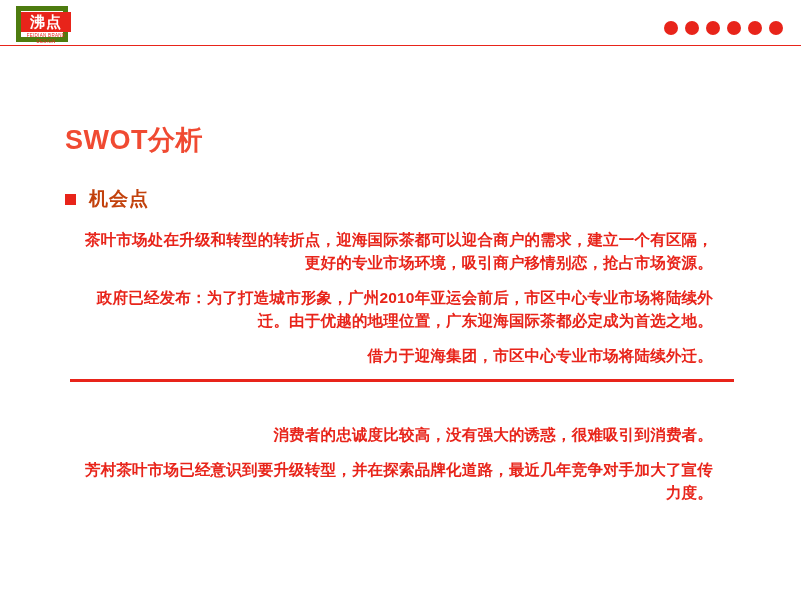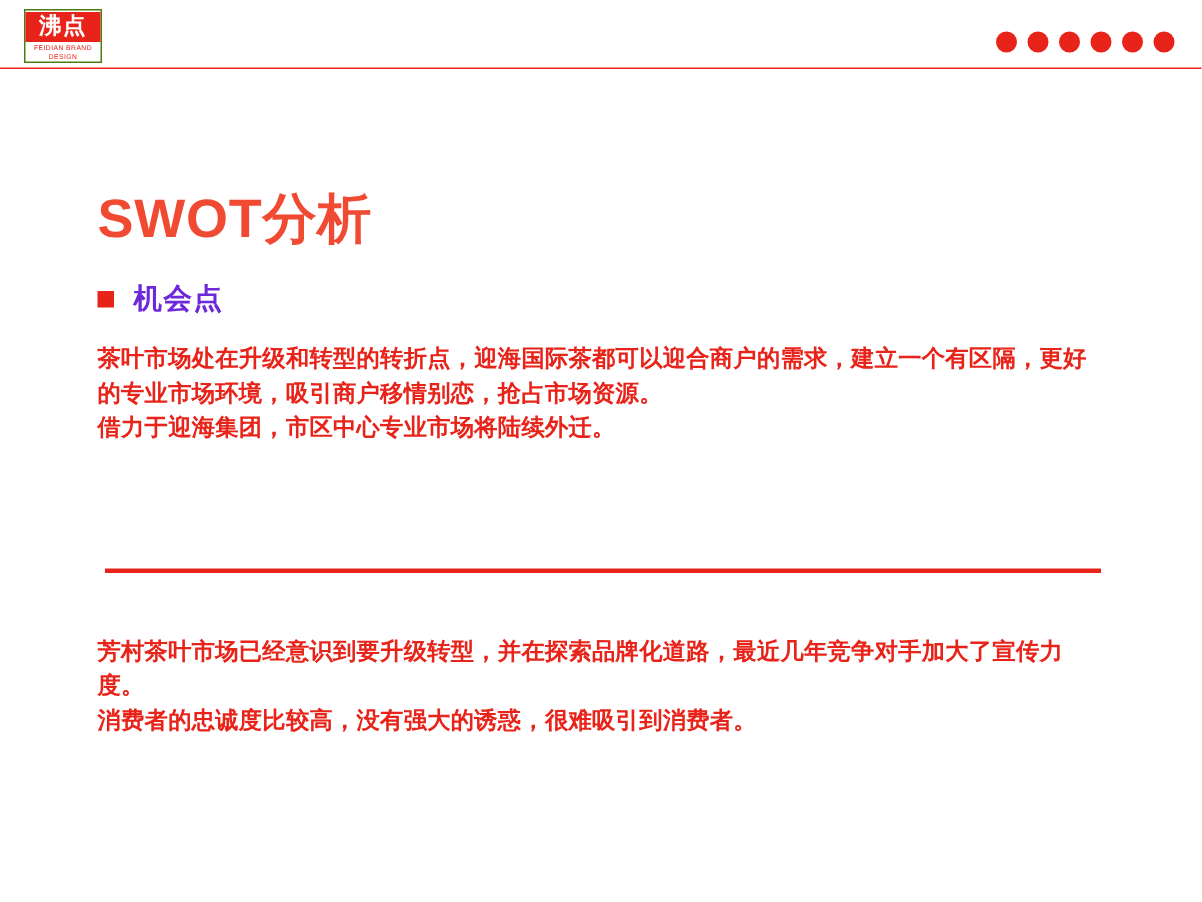--- a/index.html
+++ b/index.html
@@ -30,21 +30,21 @@
     width: 801px;
     height: 1px;
     background: #e8241a;
   }
   .logo {
     position: absolute;
     left: 16px;
     top: 6px;
     width: 52px;
     height: 36px;
-    border: 1px solid #4d7c0f;
+    border: 5px solid #4d7c0f;
     background: #ffffff;
     box-sizing: border-box;
   }
   .logo-text {
     position: absolute;
     left: 0;
     top: 1px;
     width: 50px;
     height: 20px;
     background: #e8241a;
@@ -78,21 +78,21 @@
     height: 14px;
     border-radius: 50%;
     background: #e8241a;
   }
 
   
   .slide-title {
     position: absolute;
     left: 65px;
     top: 122px;
-    font-size: 36px;
+    font-size: 27px;
     font-weight: bold;
     color: #f04a32;
     letter-spacing: 0.5px;
   }
 
   .section {
     position: absolute;
     left: 65px;
   }
   .section-head {
@@ -102,34 +102,35 @@
   }
   .bullet-square {
     width: 11px;
     height: 11px;
     background: #e8241a;
     display: inline-block;
   }
   .section-head-label {
     font-size: 19px;
     font-weight: bold;
-    color: #6d28d9;
+    color: #c2410c;
     letter-spacing: 1px;
   }
   .body-text {
     margin-top: 16px;
     font-size: 15.5px;
     font-weight: bold;
     color: #e8241a;
     line-height: 23px;
     width: 660px;
     letter-spacing: 0.2px;
   }
   .body-text p {
-    margin: 0;
+    margin: 12px;
+    text-align: right;
   }
 
   .divider {
     position: absolute;
     left: 70px;
     top: 379px;
     width: 664px;
     height: 3px;
     background: #e8241a;
   }
@@ -158,24 +159,25 @@
 
 <div class="slide-title">SWOT分析</div>
 
 <div class="section sec-opportunity">
   <div class="section-head">
     <span class="bullet-square"></span>
     <span class="section-head-label">机会点</span>
   </div>
   <div class="body-text">
     <p>茶叶市场处在升级和转型的转折点，迎海国际茶都可以迎合商户的需求，建立一个有区隔，更好的专业市场环境，吸引商户移情别恋，抢占市场资源。</p>
+    <p>政府已经发布：为了打造城市形象，广州2010年亚运会前后，市区中心专业市场将陆续外迁。由于优越的地理位置，广东迎海国际茶都必定成为首选之地。</p>
     <p>借力于迎海集团，市区中心专业市场将陆续外迁。</p>
   </div>
 </div>
 
 <div class="divider"></div>
 
 <div class="section sec-threat">
   <div class="body-text">
+    <p>消费者的忠诚度比较高，没有强大的诱惑，很难吸引到消费者。</p>
     <p>芳村茶叶市场已经意识到要升级转型，并在探索品牌化道路，最近几年竞争对手加大了宣传力度。</p>
-    <p>消费者的忠诚度比较高，没有强大的诱惑，很难吸引到消费者。</p>
   </div>
 </div>
 
 </body></html>

